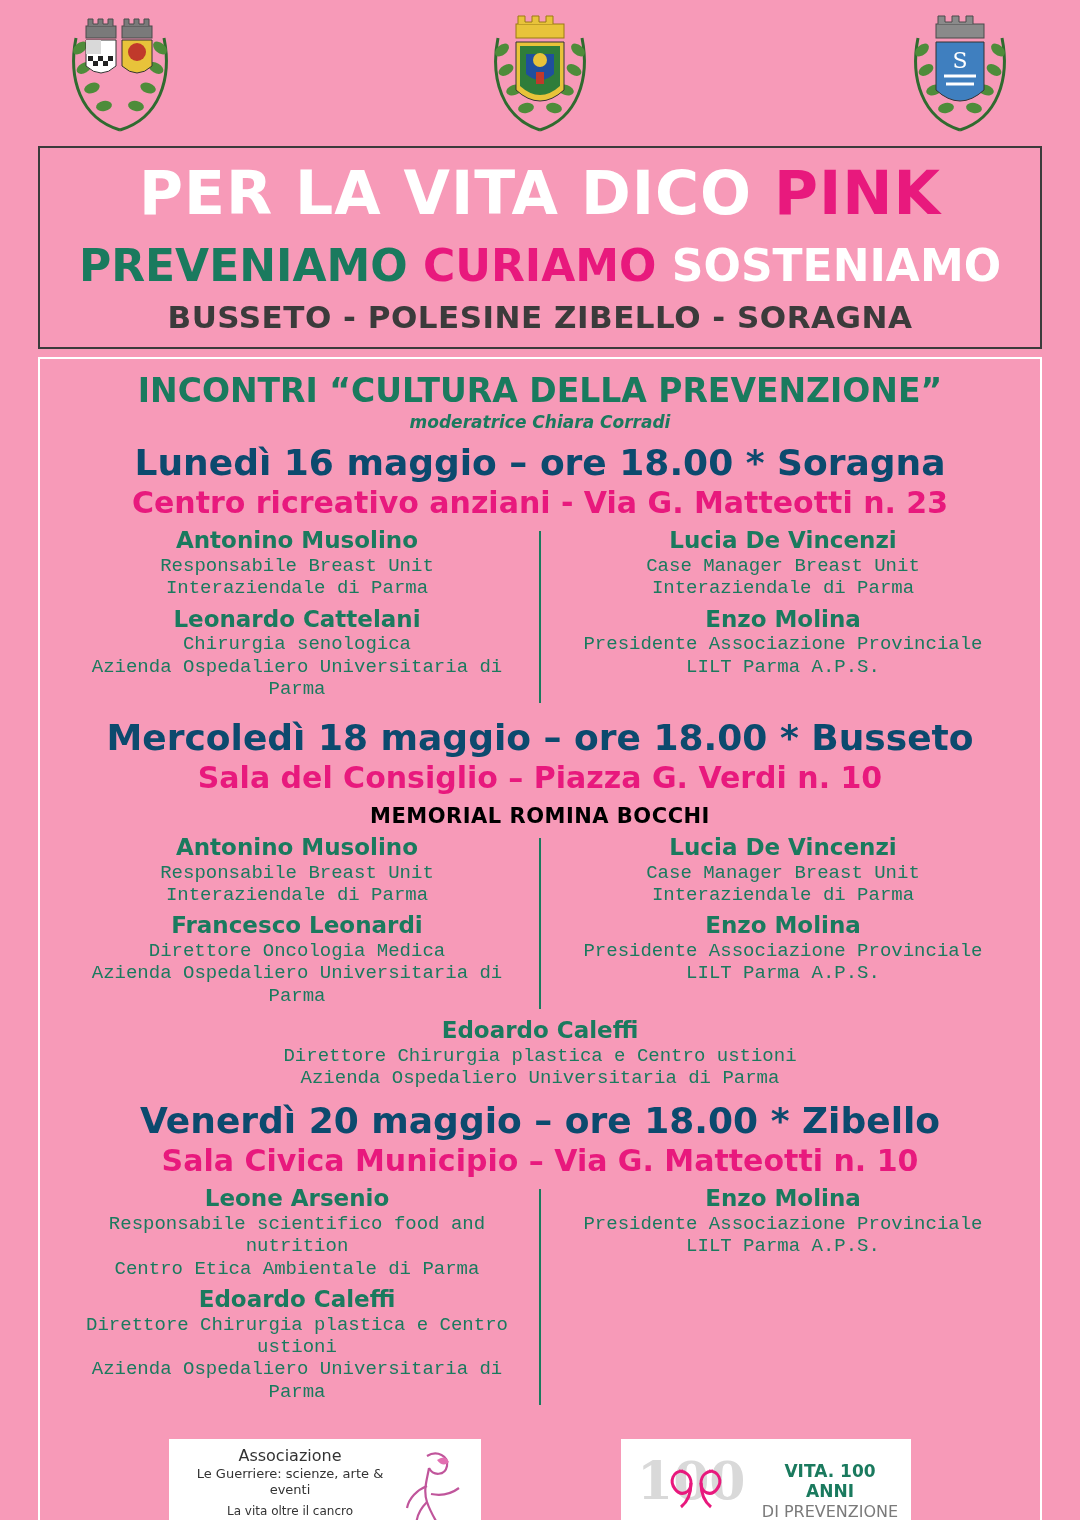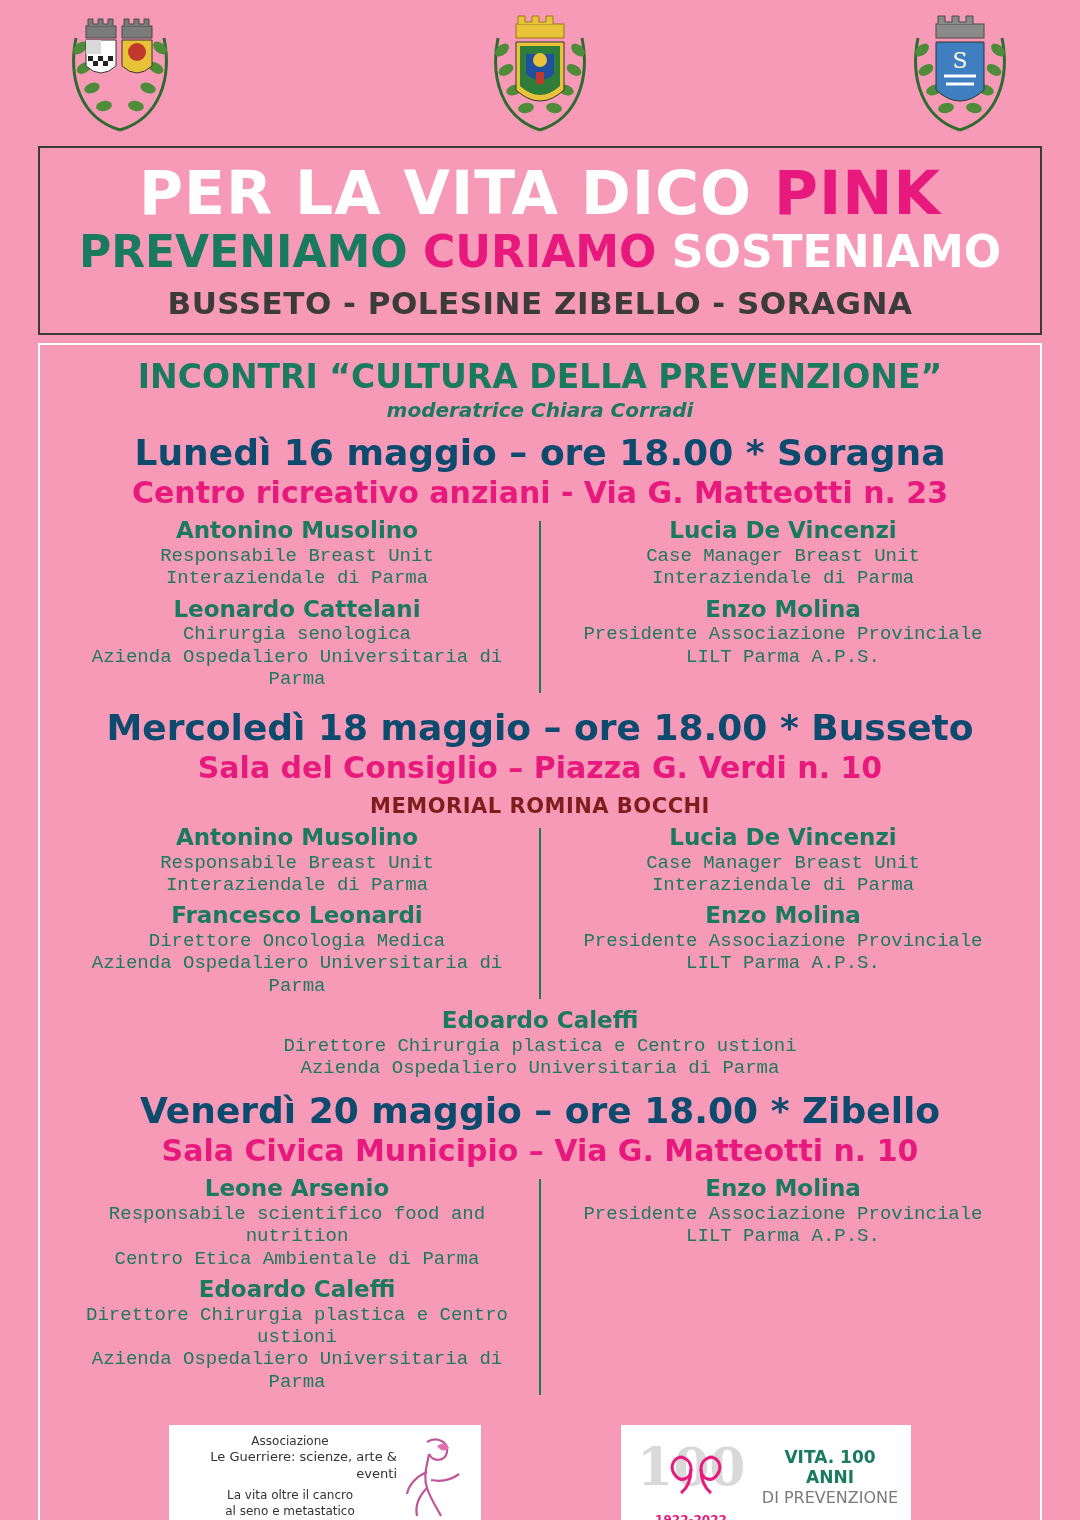--- a/index.html
+++ b/index.html
@@ -54,21 +54,21 @@
     line-height: 1.04;
     color: #ffffff;
     white-space: nowrap;
   }
   .t-line1 .pink-word { color: #e8197d; }
   .t-line2 {
     font-family: "DejaVu Sans", sans-serif;
     font-weight: bold;
     font-size: 44px;
     line-height: 1.1;
-    margin-top: 4px;
+    margin-top: 18px;
     white-space: nowrap;
   }
   .t-line2 .w1 { color: #1a7a5e; }
   .t-line2 .w2 { color: #e8197d; }
   .t-line2 .w3 { color: #ffffff; }
   .t-line3 {
     font-family: "DejaVu Sans", sans-serif;
     font-weight: bold;
     font-size: 31px;
     color: #3b3b3b;
@@ -92,21 +92,21 @@
     font-family: "DejaVu Sans", sans-serif;
     font-weight: bold;
     font-size: 33px;
     color: #1a7a5e;
     line-height: 1.1;
   }
   .moderator {
     font-family: "DejaVu Sans", sans-serif;
     font-weight: bold;
     font-style: italic;
-    font-size: 20px;
+    font-size: 17px;
     color: #1a7a5e;
     margin-top: 3px;
   }
 
   .event { margin-top: 10px; }
   .event-date {
     font-family: "DejaVu Sans", sans-serif;
     font-weight: bold;
     font-size: 36px;
     color: #0c4a6e;
@@ -117,21 +117,21 @@
     font-weight: bold;
     font-size: 30px;
     color: #e8197d;
     line-height: 1.2;
     margin-top: 2px;
   }
   .event-memorial {
     font-family: "DejaVu Sans", sans-serif;
     font-weight: bold;
     font-size: 21px;
-    color: #7f1d1d;
+    color: #000000;
     font-variant: small-caps;
     letter-spacing: 0.5px;
     margin-top: 8px;
   }
 
   .speakers {
     display: flex;
     margin-top: 6px;
     position: relative;
   }
@@ -193,27 +193,26 @@
     padding: 6px 14px;
     box-sizing: border-box;
   }
   .lg-text {
     text-align: center;
     color: #333;
     line-height: 1.25;
   }
   .lg-t1 {
     font-family: "DejaVu Sans", sans-serif;
-    font-size: 12px;
+    font-size: 16px;
   }
   .lg-t2 {
     font-family: "DejaVu Sans", sans-serif;
     font-size: 13px;
     margin-bottom: 6px;
-    text-align: right;
   }
   .lg-t3 {
     font-family: "DejaVu Sans", sans-serif;
     font-size: 12px;
     line-height: 1.3;
     white-space: pre-line;
   }
   .logo-lilt {
     background: #ffffff;
     width: 290px;

